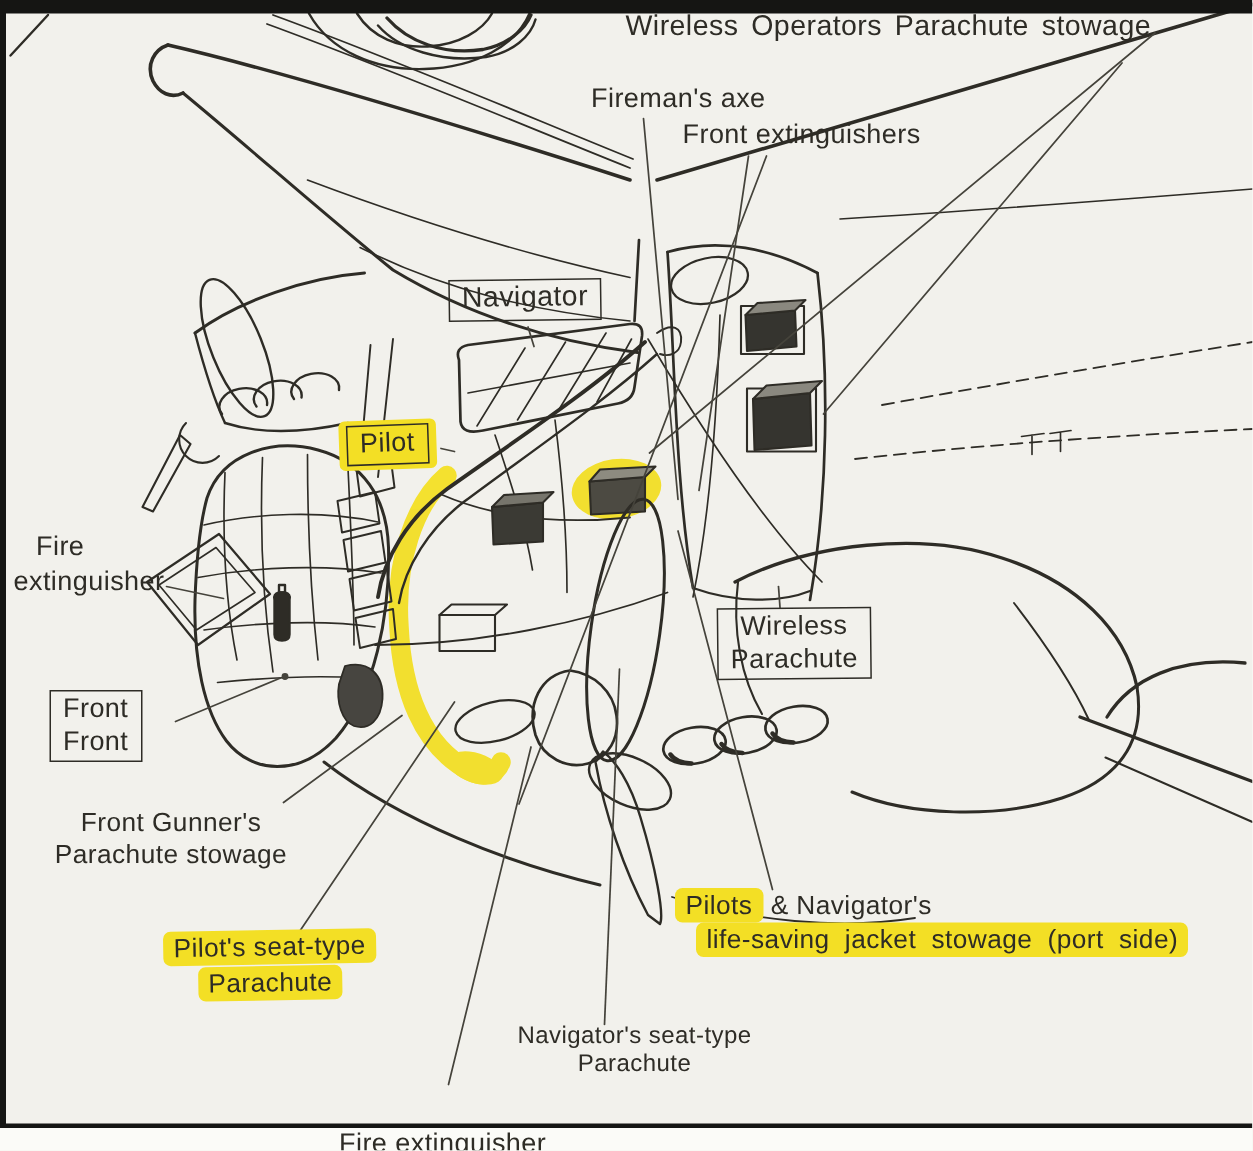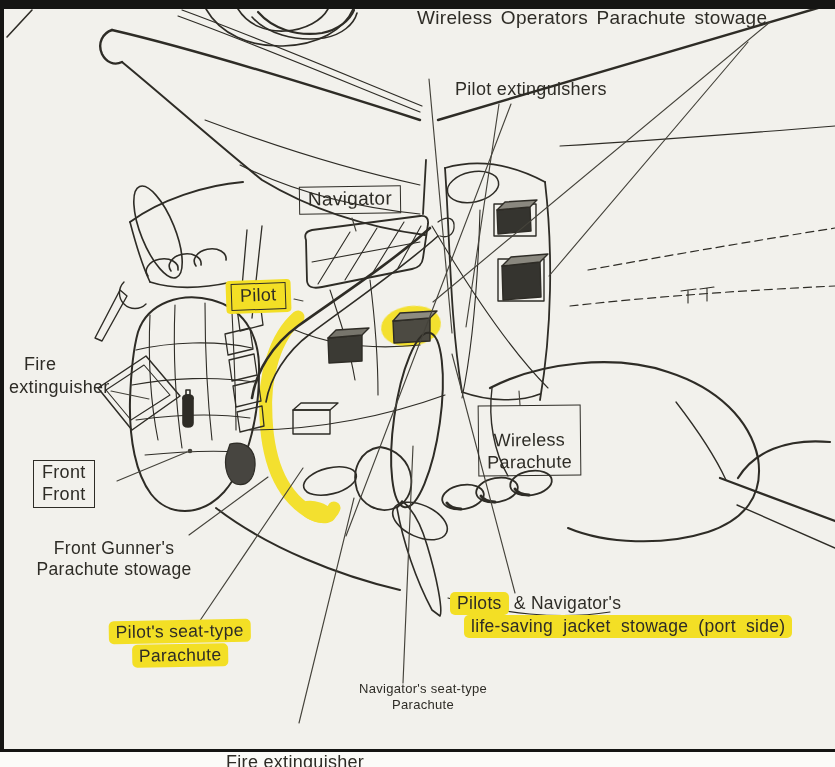--- a/index.html
+++ b/index.html
@@ -27,21 +27,21 @@
   .center{text-align:center;}
   .boxed{
     display:inline-block;border:1.7px solid var(--ink-color);
     padding:1px 8px 2px;background:transparent;
   }
   .hl{
     background:var(--highlight-color);
     padding:1px 7px 2px;border-radius:5px;
   }
   .hl-wrap{display:inline-block;background:var(--highlight-color);padding:3px 5px;border-radius:4px;}
-  .fs19{font-size:19px;} .fs18{font-size:18px;} .fs175{font-size:17.5px;} .fs17{font-size:13px;}
+  .fs19{font-size:19px;} .fs18{font-size:18px;} .fs175{font-size:17.5px;} .fs17{font-size:16px;}
 </style>
 </head>
 <body>
 
 <div id="stage">
 
   <svg id="art" width="835" height="767" viewBox="0 0 835 767">
 
     <g fill="none" stroke="var(--highlight-color)" opacity="0.95">
       <path d="M298,317 C276,336 263,375 266,418 C268,460 281,497 313,514 C323,519 331,516 334,508" stroke-width="13" stroke-linecap="round"></path>
@@ -204,37 +204,38 @@
         <line x1="413" y1="446" x2="403" y2="683"></line>
         <line x1="452" y1="354" x2="515" y2="593"></line>
       </g>
     </g>
 
     <circle cx="769" cy="3" r="2.5" fill="#9a9a94"></circle>
   </svg>
 
   <div class="label fs19" style="left:417px;top:7px;word-spacing:3px;">Wireless Operators Parachute stowage</div>
 
-
-  <div class="label fs18" style="left:455px;top:79px;">Pilot extinguishers</div>
+  <div class="label fs18" style="left:394px;top:55px;">Fireman's axe</div>
+
+  <div class="label fs18" style="left:455px;top:79px;">Front extinguishers</div>
 
   <div class="label fs19" style="left:299px;top:186px;transform:rotate(-0.8deg);">
     <span class="boxed">Navigator</span>
   </div>
 
   <div class="label fs18" style="left:226px;top:280px;transform:rotate(-2deg);">
     <span class="hl-wrap"><span class="boxed">Pilot</span></span>
   </div>
 
   <div class="label fs18" style="left:24px;top:354px;">Fire</div>
   <div class="label fs18" style="left:9px;top:377px;">extinguisher</div>
 
   <div class="label fs18 center" style="left:478px;top:405px;transform:rotate(-0.6deg);">
     <span class="boxed">
-      <span style="display:block;margin-top:23px;">Wireless</span>
+      <span style="display:block;">Wireless</span>
       <span style="display:block;">Parachute</span>
     </span>
   </div>
 
   <div class="label fs18 center" style="left:33px;top:460px;">
     <span class="boxed">
       <span style="display:block;">Front</span>
       <span style="display:block;">Front</span>
     </span>
   </div>

